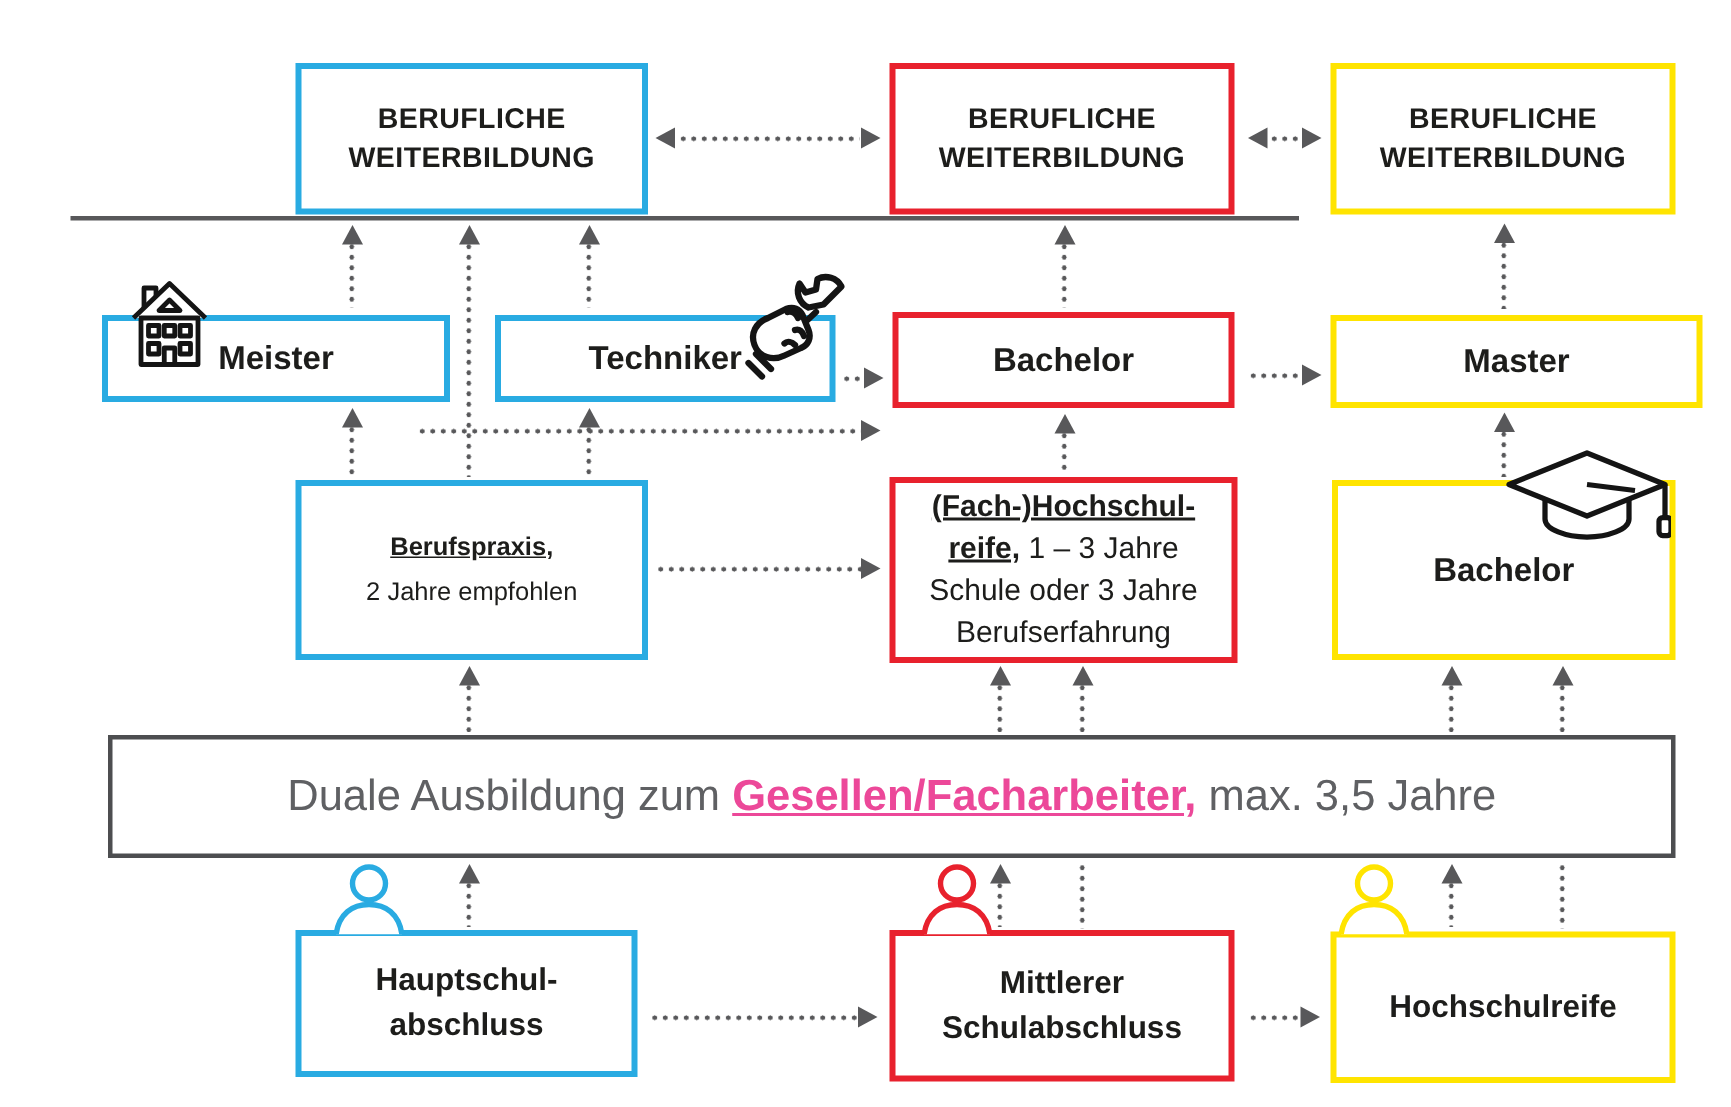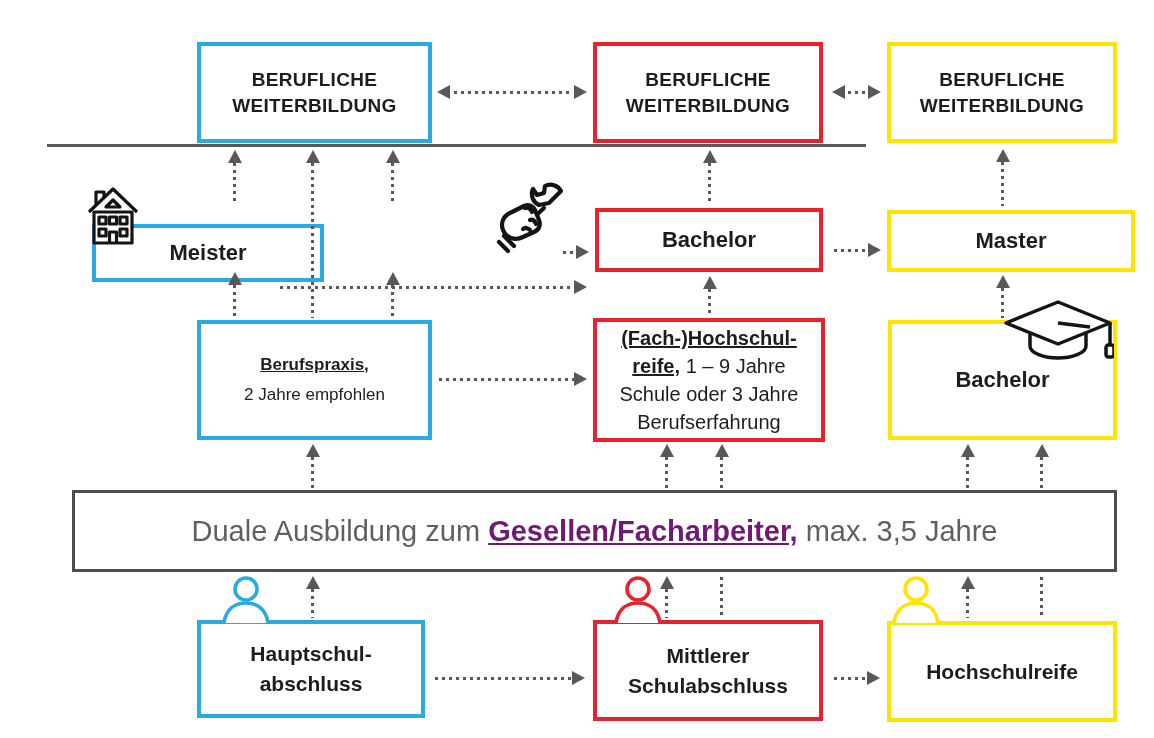--- a/index.html
+++ b/index.html
@@ -11,21 +11,21 @@
   .b-blue{border:4px solid #29abe2;}
   .b-red{border:4px solid #e8212d;}
   .b-yellow{border:4px solid #ffe400;}
   .b-gray{border:3px solid #4d4e50;}
   .caps{font-size:19px;font-weight:700;line-height:26px;color:#1d1d1b;letter-spacing:.3px;}
   .nm{font-size:22px;font-weight:700;color:#1d1d1b;}
   .bp{font-size:17px;line-height:30px;color:#1d1d1b;}
   .fhr{font-size:20px;line-height:28px;color:#1d1d1b;}
   .bt{font-size:21px;font-weight:700;line-height:30px;color:#1d1d1b;}
   .du{font-size:29px;color:#5f6063;white-space:nowrap;}
-  .du .bold{color:#701a75;}
+  .du .bold{color:#ec4899;}
   .bold{font-weight:700;text-decoration:underline;}
   .blk{display:block;}
   .sp{margin-left:.28em;}
   .topline{position:absolute;left:47px;top:144px;width:819px;height:3px;background:#58585a;}
   .vd{position:absolute;width:5px;background-image:radial-gradient(circle,#58585a 1.5px,rgba(0,0,0,0) 1.7px);background-size:5px 7px;background-repeat:repeat-y;}
   .hd{position:absolute;height:5px;background-image:radial-gradient(circle,#58585a 1.5px,rgba(0,0,0,0) 1.7px);background-size:7px 5px;background-repeat:repeat-x;}
   .ah-up{position:absolute;width:0;height:0;border-left:7px solid transparent;border-right:7px solid transparent;border-bottom:13px solid #58585a;}
   .ah-right{position:absolute;width:0;height:0;border-top:7px solid transparent;border-bottom:7px solid transparent;border-left:13px solid #58585a;}
   .ah-left{position:absolute;width:0;height:0;border-top:7px solid transparent;border-bottom:7px solid transparent;border-right:13px solid #58585a;}
   .icn{position:absolute;}
@@ -49,40 +49,43 @@
       <span class="blk">WEITERBILDUNG</span>
     </div>
   </div>
   <div class="bx b-yellow" style="left:887px;top:42px;width:230px;height:101px;">
     <div class="caps">
       <span class="blk">BERUFLICHE</span>
       <span class="blk">WEITERBILDUNG</span>
     </div>
   </div>
 
-  <div class="bx b-blue" style="left:68px;top:224px;width:232px;height:58px;margin-left:24px;">
+  <div class="bx b-blue" style="left:68px;top:210px;width:232px;height:58px;">
     <div class="nm">Meister</div>
+  </div>
+  <div class="bx b-blue" style="left:330px;top:210px;width:227px;height:58px;">
+    <div class="nm">Techniker</div>
   </div>
   <div class="bx b-red" style="left:595px;top:208px;width:228px;height:64px;">
     <div class="nm">Bachelor</div>
   </div>
   <div class="bx b-yellow" style="left:887px;top:210px;width:248px;height:62px;">
     <div class="nm">Master</div>
   </div>
 
   <div class="bx b-blue" style="left:197px;top:320px;width:235px;height:120px;">
     <div class="bp">
       <span class="blk bold">Berufspraxis,</span>
       <span class="blk">2 Jahre empfohlen</span>
     </div>
   </div>
   <div class="bx b-red" style="left:593px;top:318px;width:232px;height:124px;">
     <div class="fhr">
       <span class="blk bold">(Fach-)Hochschul-</span>
-      <span class="blk"><span class="bold">reife,</span><span class="sp">1 – 9 Jahre</span></span>
+      <span class="blk"><span class="bold">reife,</span><span class="sp">1 – 3 Jahre</span></span>
       <span class="blk">Schule oder 3 Jahre</span>
       <span class="blk">Berufserfahrung</span>
     </div>
   </div>
   <div class="bx b-yellow" style="left:888px;top:320px;width:229px;height:120px;">
     <div class="nm">Bachelor</div>
   </div>
 
   <div class="bx b-gray" style="left:72px;top:490px;width:1045px;height:82px;">
     <div class="du"><span>Duale Ausbildung zum </span><span class="bold">Gesellen/Facharbeiter,</span><span> max. 3,5 Jahre</span></div>

